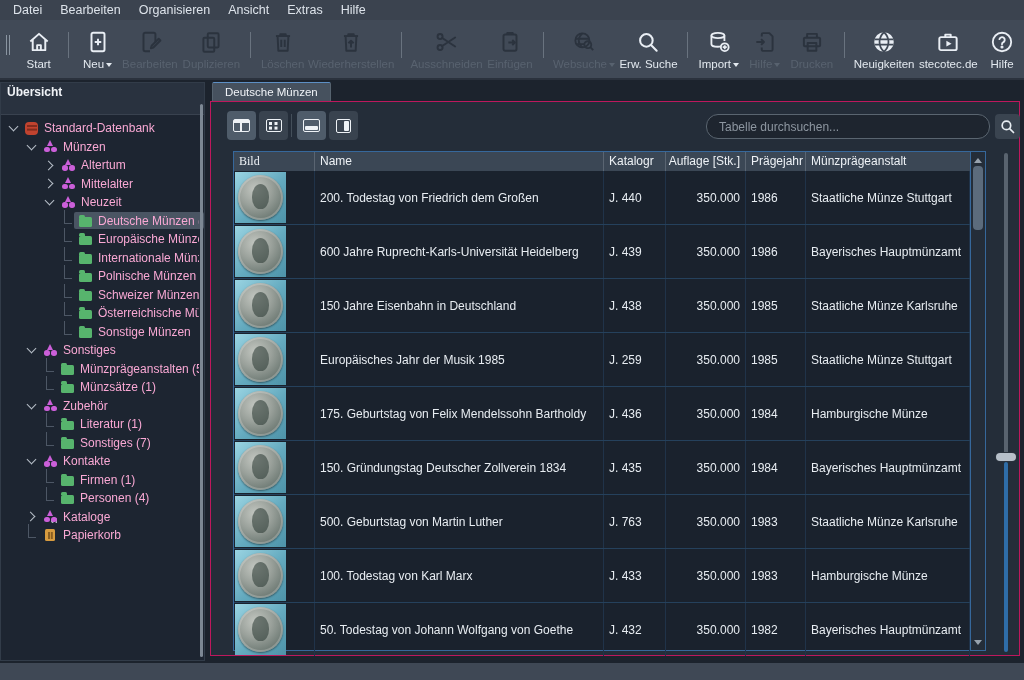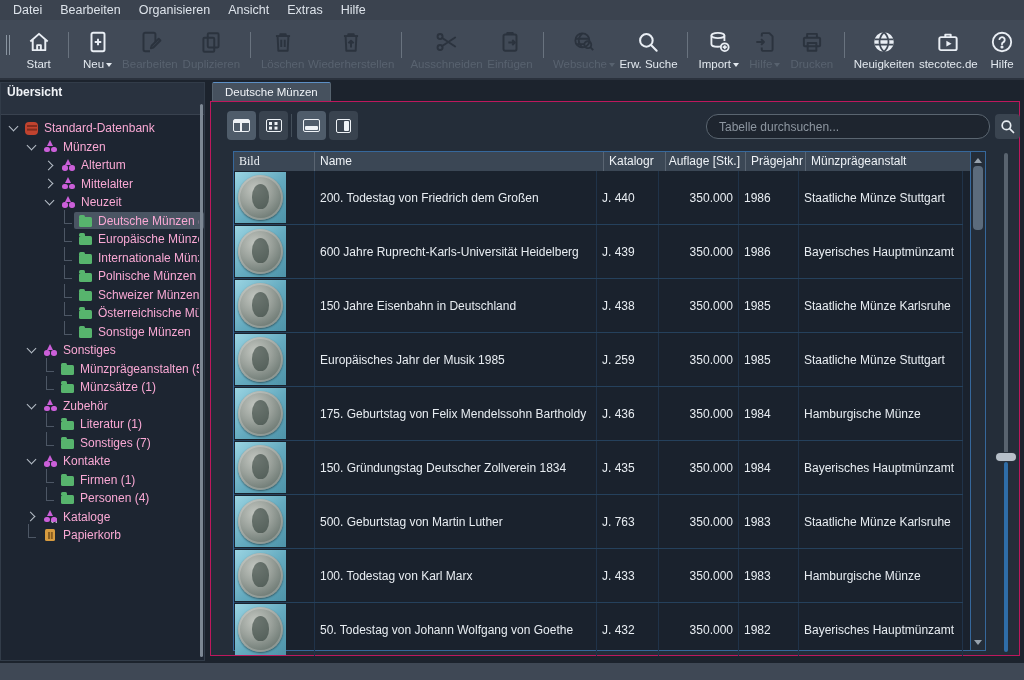--- a/index.html
+++ b/index.html
@@ -106,21 +106,21 @@
   .th { font-size:12px; color:#eef2f6; line-height:19px; padding:0 5px; border-right:1px solid #5a6572;
         white-space:nowrap; overflow:hidden; display:flex; align-items:center; }
   .sort-ind { margin-left:4px; width:0; height:0; border-left:4px solid transparent; border-right:4px solid transparent;
         border-top:5px solid #eef2f6; }
   .c-bild { width:81px; flex:none;font-family:Liberation Serif, serif; }
   .c-name { flex:1; min-width:0; }
   .c-kat  { width:62px; flex:none;gap:44px; }
   .c-auf  { width:80px; flex:none; justify-content:flex-end; text-align:right; }
   .c-jahr { width:60px; flex:none; justify-content:flex-start; text-align:right; }
   .c-anst { width:164px; flex:none; border-right:none; }
-  .tbody { flex:1; display:flex; flex-direction:column; margin-right:22px; }
+  .tbody { flex:1; display:flex; flex-direction:column; margin-right:15px; }
   .trow { flex:1; display:flex; border-bottom:1px solid #25415c; }
   .trow:last-child { border-bottom:none; }
   .td { font-size:12px; color:#e8edf2; padding:0 5px; display:flex; align-items:center;
         border-right:1px solid #203349; white-space:nowrap; overflow:hidden; }
   .td.c-bild { padding:1px; }
   .thumb { width:51px; height:51px; background:linear-gradient(135deg,#9ad4e2 0%,#63a9be 55%,#4e93a8 100%);
            display:flex; align-items:center; justify-content:center; }
   .coin { width:45px; height:45px; border-radius:50%; position:relative;
           background:radial-gradient(circle at 38% 32%, #c2c6c0 0%, #9aa19b 40%, #6f7b75 75%, #545f59 100%);
           box-shadow:inset 0 0 0 2px rgba(255,255,255,.22), 0 1px 2px rgba(0,0,0,.45); }

